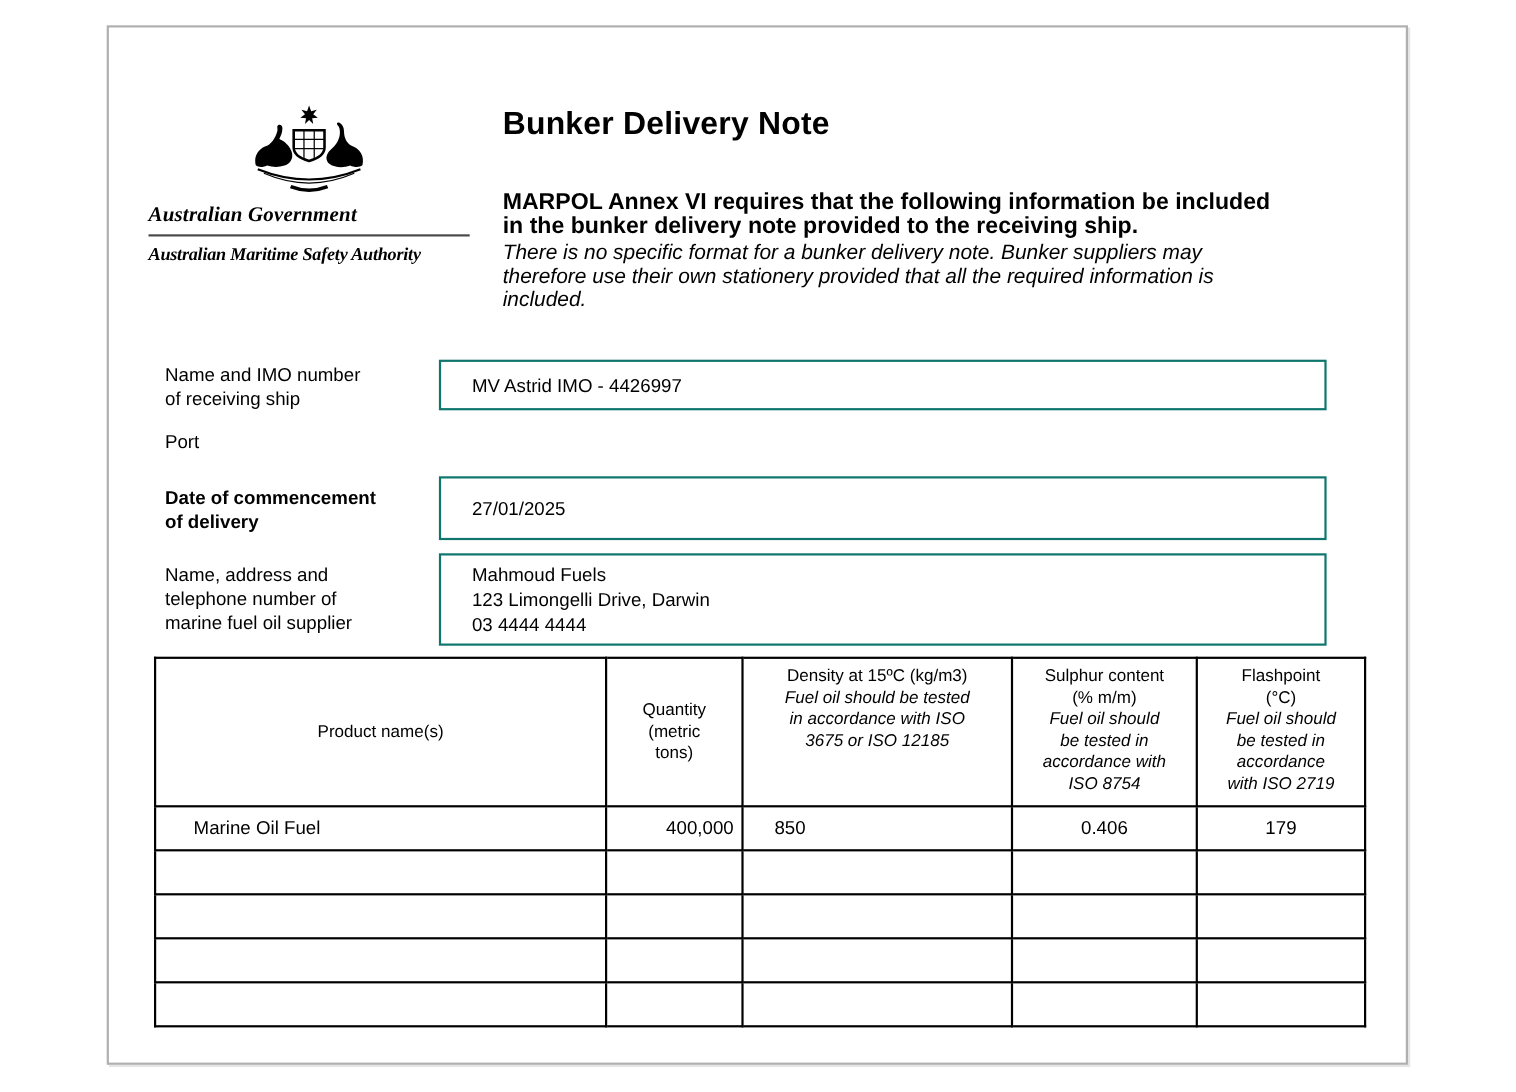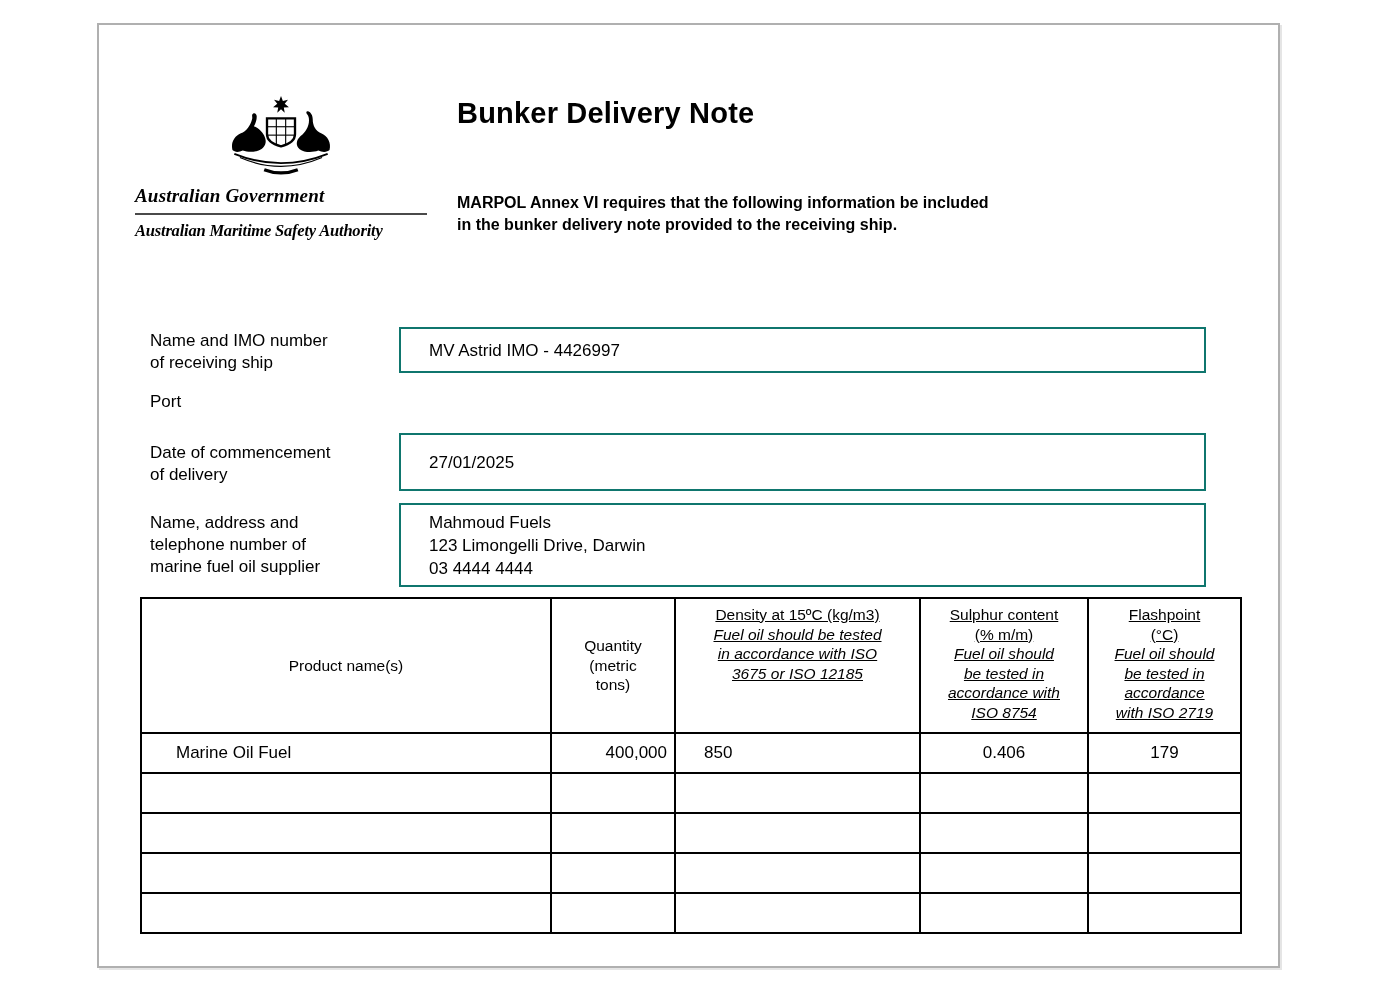--- a/index.html
+++ b/index.html
@@ -58,22 +58,22 @@
     top: 72px;
     width: 762px;
   }
   .doc-title {
     font-size: 29px;
     font-weight: bold;
     margin: 0;
     letter-spacing: 0.2px;
   }
   .intro-bold {
-    margin-top: 62px;
-    font-size: 16px;
+    margin-top: 43px;
+    font-size: 21px;
     font-weight: bold;
     line-height: 22px;
     white-space: pre-line;
   }
   .intro-italic {
     margin-top: 2px;
     font-size: 19px;
     font-style: italic;
     line-height: 21.5px;
     white-space: pre-line;
@@ -98,21 +98,21 @@
     line-height: 23px;
     display: flex;
     align-items: center;
     padding-left: 28px;
     white-space: pre-line;
   }
   .lbl-ship     { top: 305px; }
   .box-ship     { top: 302px; height: 46px; }
   .lbl-port     { top: 366px; }
   .box-port     { top: 358px; height: 38px; }
-  .lbl-date     { top: 417px; }
+  .lbl-date     { top: 417px; font-weight: bold; }
   .box-date     { top: 408px; height: 58px; }
   .lbl-supplier { top: 487px; }
   .box-supplier { top: 478px; height: 84px; }
   
   .bdn-table {
     position: absolute;
     left: 41px;
     top: 572px;
     width: 1100px;
     border-collapse: collapse;
@@ -120,21 +120,21 @@
   }
   .bdn-table th, .bdn-table td {
     border: 2px solid #000000;
     padding: 0;
     overflow: hidden;
   }
   .bdn-table tr.header-row { height: 135px; }
   .bdn-table tr.body-row   { height: 40px; }
   .bdn-table th { font-weight: normal; text-align: center; }
   .va-mid { vertical-align: middle; }
-  .va-top { vertical-align: top; padding-top: 6px !important; text-decoration: underline; }
+  .va-top { vertical-align: top; padding-top: 6px !important; }
   .h-title {
     font-size: 15.5px;
     line-height: 19.5px;
     white-space: pre-line;
   }
   .h-note {
     font-size: 15.5px;
     font-style: italic;
     line-height: 19.5px;
     white-space: pre-line;
@@ -167,20 +167,23 @@
     </svg>
     <div class="gov-name">Australian Government</div>
     <hr class="divider">
     <div class="authority-name">Australian Maritime Safety Authority</div>
   </div>
 
   <div class="title-block">
     <h1 class="doc-title">Bunker Delivery Note</h1>
     <div class="intro-bold">MARPOL Annex VI requires that the following information be included
 in the bunker delivery note provided to the receiving ship.</div>
+    <div class="intro-italic">There is no specific format for a bunker delivery note. Bunker suppliers may
+therefore use their own stationery provided that all the required information is
+included.</div>
   </div>
 
   <div class="field-label lbl-ship">Name and IMO number
 of receiving ship</div>
   <div class="field-box box-ship">MV Astrid IMO - 4426997</div>
 
   <div class="field-label lbl-port">Port</div>
 
   <div class="field-label lbl-date">Date of commencement
 of delivery</div>

